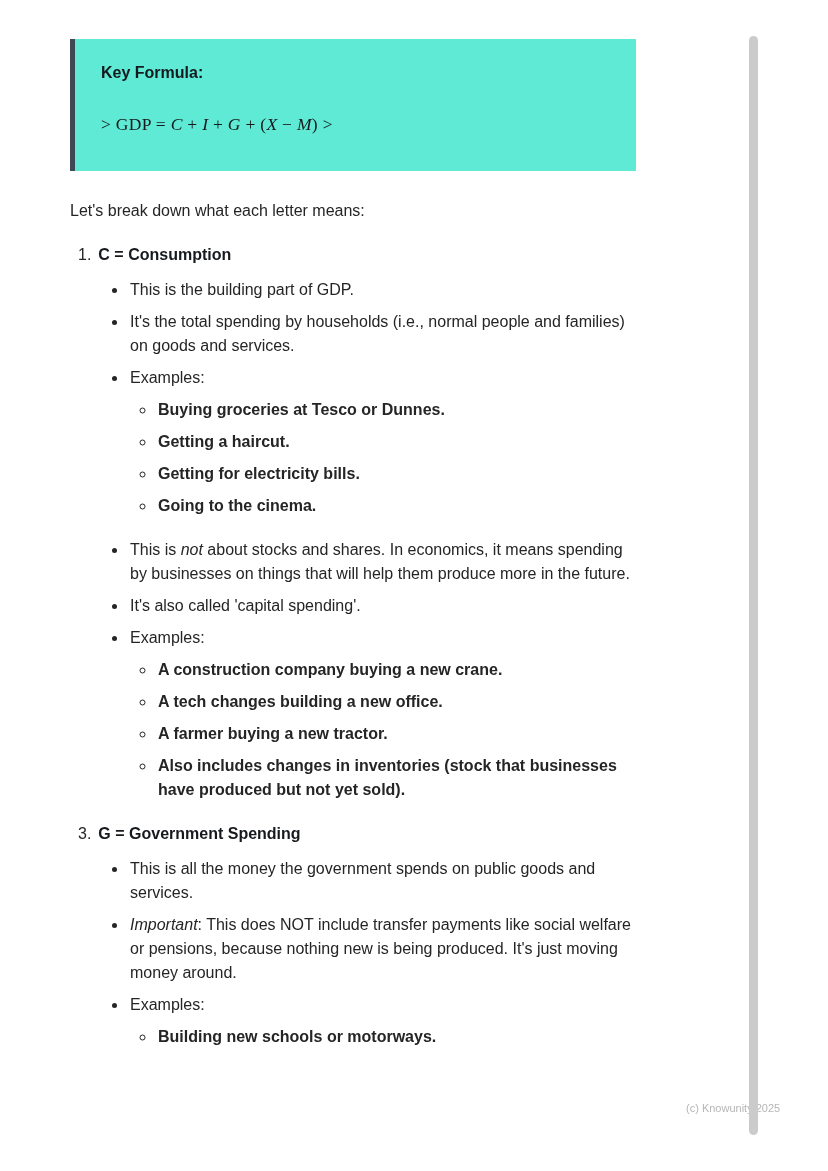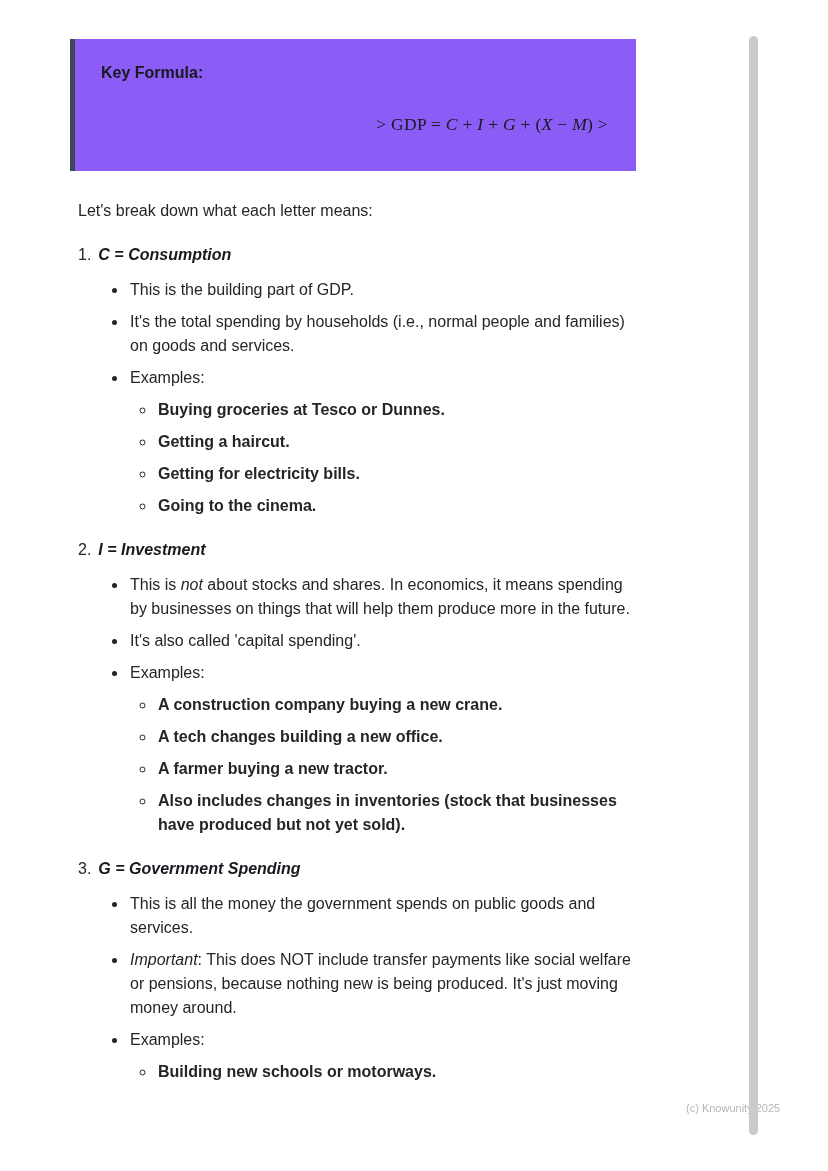--- a/index.html
+++ b/index.html
@@ -15,48 +15,48 @@
   }
   .content {
     position: absolute;
     left: 70px;
     top: 39px;
     width: 566px;
     font-size: 16px;
     line-height: 1.5;
   }
   .callout {
-    background: #8b5cf6;
+    background: #5eead4;
     border-left: 5px solid #3f4855;
     padding: 22px 28px 34px 26px;
   }
   .callout-title {
     font-weight: 700;
     color: #16191d;
     font-size: 16px;
   }
   .formula {
     font-family: "Liberation Serif", serif;
-    text-align: right;
+    text-align: left;
     margin-top: 26px;
     font-size: 17.5px;
     color: #16191d;
     letter-spacing: 0.3px;
   }
   .it { font-style: italic; }
-  .intro { margin: 28px 0 0 8px; }
+  .intro { margin: 28px 0 0 0; }
   ol.sections {
     list-style: none;
     margin: 0;
     padding: 0 0 0 8px;
   }
   .section { margin-top: 20px; }
   .section-head { font-size: 16px; }
   .section-num { margin-right: 7px; color: #252525; }
-  .section-title { font-weight: 700; color: #16191d; font-style: italic; }
+  .section-title { font-weight: 700; color: #16191d; }
   ul.bullets {
     list-style: disc;
     margin: 11px 0 0 0;
     padding: 0 0 0 50px;
   }
   ul.bullets > li { margin-bottom: 8px; padding-left: 2px; }
   ul.subs {
     list-style: circle;
     margin: 8px 0 0 0;
     padding: 0 0 0 26px;
@@ -96,21 +96,20 @@
           <li><span>It's the total spending by households (i.e., normal people and families) on goods and services.</span></li>
           <li><span>Examples:</span><ul class="subs">
               <li><span>Buying groceries at Tesco or Dunnes.</span></li>
               <li><span>Getting a haircut.</span></li>
               <li><span>Getting for electricity bills.</span></li>
               <li><span>Going to the cinema.</span></li>
             </ul></li>
         </ul>
       </li>
       <li class="section">
-        <div class="section-head"><span class="section-num">2.</span><span class="section-title">I = Investment</span></div>
         <ul class="bullets">
           <li><span>This is </span><span class="it">not</span><span> about stocks and shares. In economics, it means spending by businesses on things that will help them produce more in the future.</span></li>
           <li><span>It's also called 'capital spending'.</span></li>
           <li><span>Examples:</span><ul class="subs">
               <li><span>A construction company buying a new crane.</span></li>
               <li><span>A tech changes building a new office.</span></li>
               <li><span>A farmer buying a new tractor.</span></li>
               <li><span>Also includes changes in inventories (stock that businesses have produced but not yet sold).</span></li>
             </ul></li>
         </ul>

